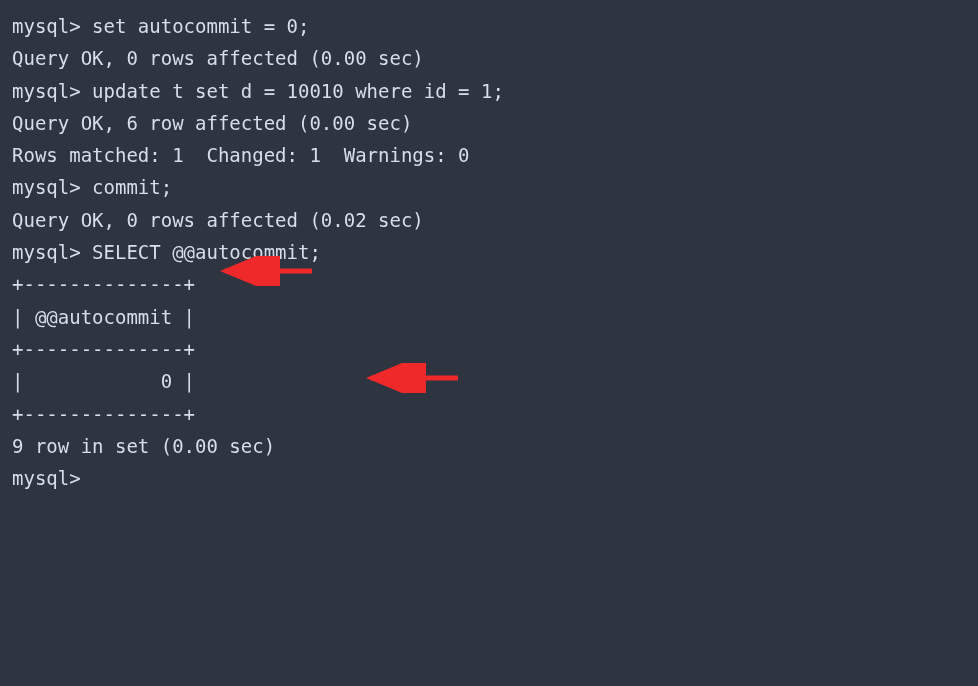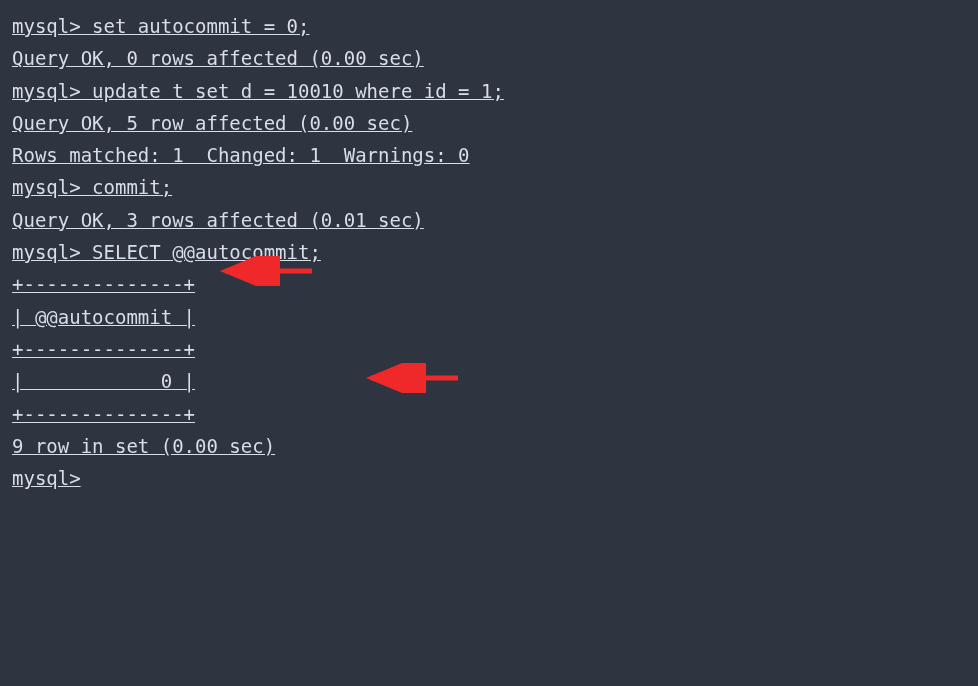--- a/index.html
+++ b/index.html
@@ -14,44 +14,43 @@
       font-size: 19px;
       line-height: 1.7;
       padding: 10px 12px;
       width: 978px;
       height: 686px;
       position: relative;
       overflow: hidden;
     }
     .line {
       white-space: pre;
-      text-decoration: underline;
     }
     .arrow {
       position: absolute;
       width: 110px;
       height: 30px;
     }
     .arrow svg {
       width: 100%;
       height: 100%;
     }
   </style>
 </head>
 <body>
 
 <div class="line">mysql&gt; set autocommit = 0;</div>
 <div class="line">Query OK, 0 rows affected (0.00 sec)</div>
 <div class="line"></div>
 <div class="line">mysql&gt; update t set d = 10010 where id = 1;</div>
-<div class="line">Query OK, 5 row affected (0.00 sec)</div>
+<div class="line">Query OK, 6 row affected (0.00 sec)</div>
 <div class="line">Rows matched: 1  Changed: 1  Warnings: 0</div>
 <div class="line"></div>
 <div class="line">mysql&gt; commit;</div>
-<div class="line">Query OK, 3 rows affected (0.01 sec)</div>
+<div class="line">Query OK, 0 rows affected (0.02 sec)</div>
 <div class="line"></div>
 <div class="line">mysql&gt; SELECT @@autocommit;</div>
 <div class="line">+--------------+</div>
 <div class="line">| @@autocommit |</div>
 <div class="line">+--------------+</div>
 <div class="line">|            0 |</div>
 <div class="line">+--------------+</div>
 <div class="line">9 row in set (0.00 sec)</div>
 <div class="line"></div>
 <div class="line">mysql&gt;</div>

